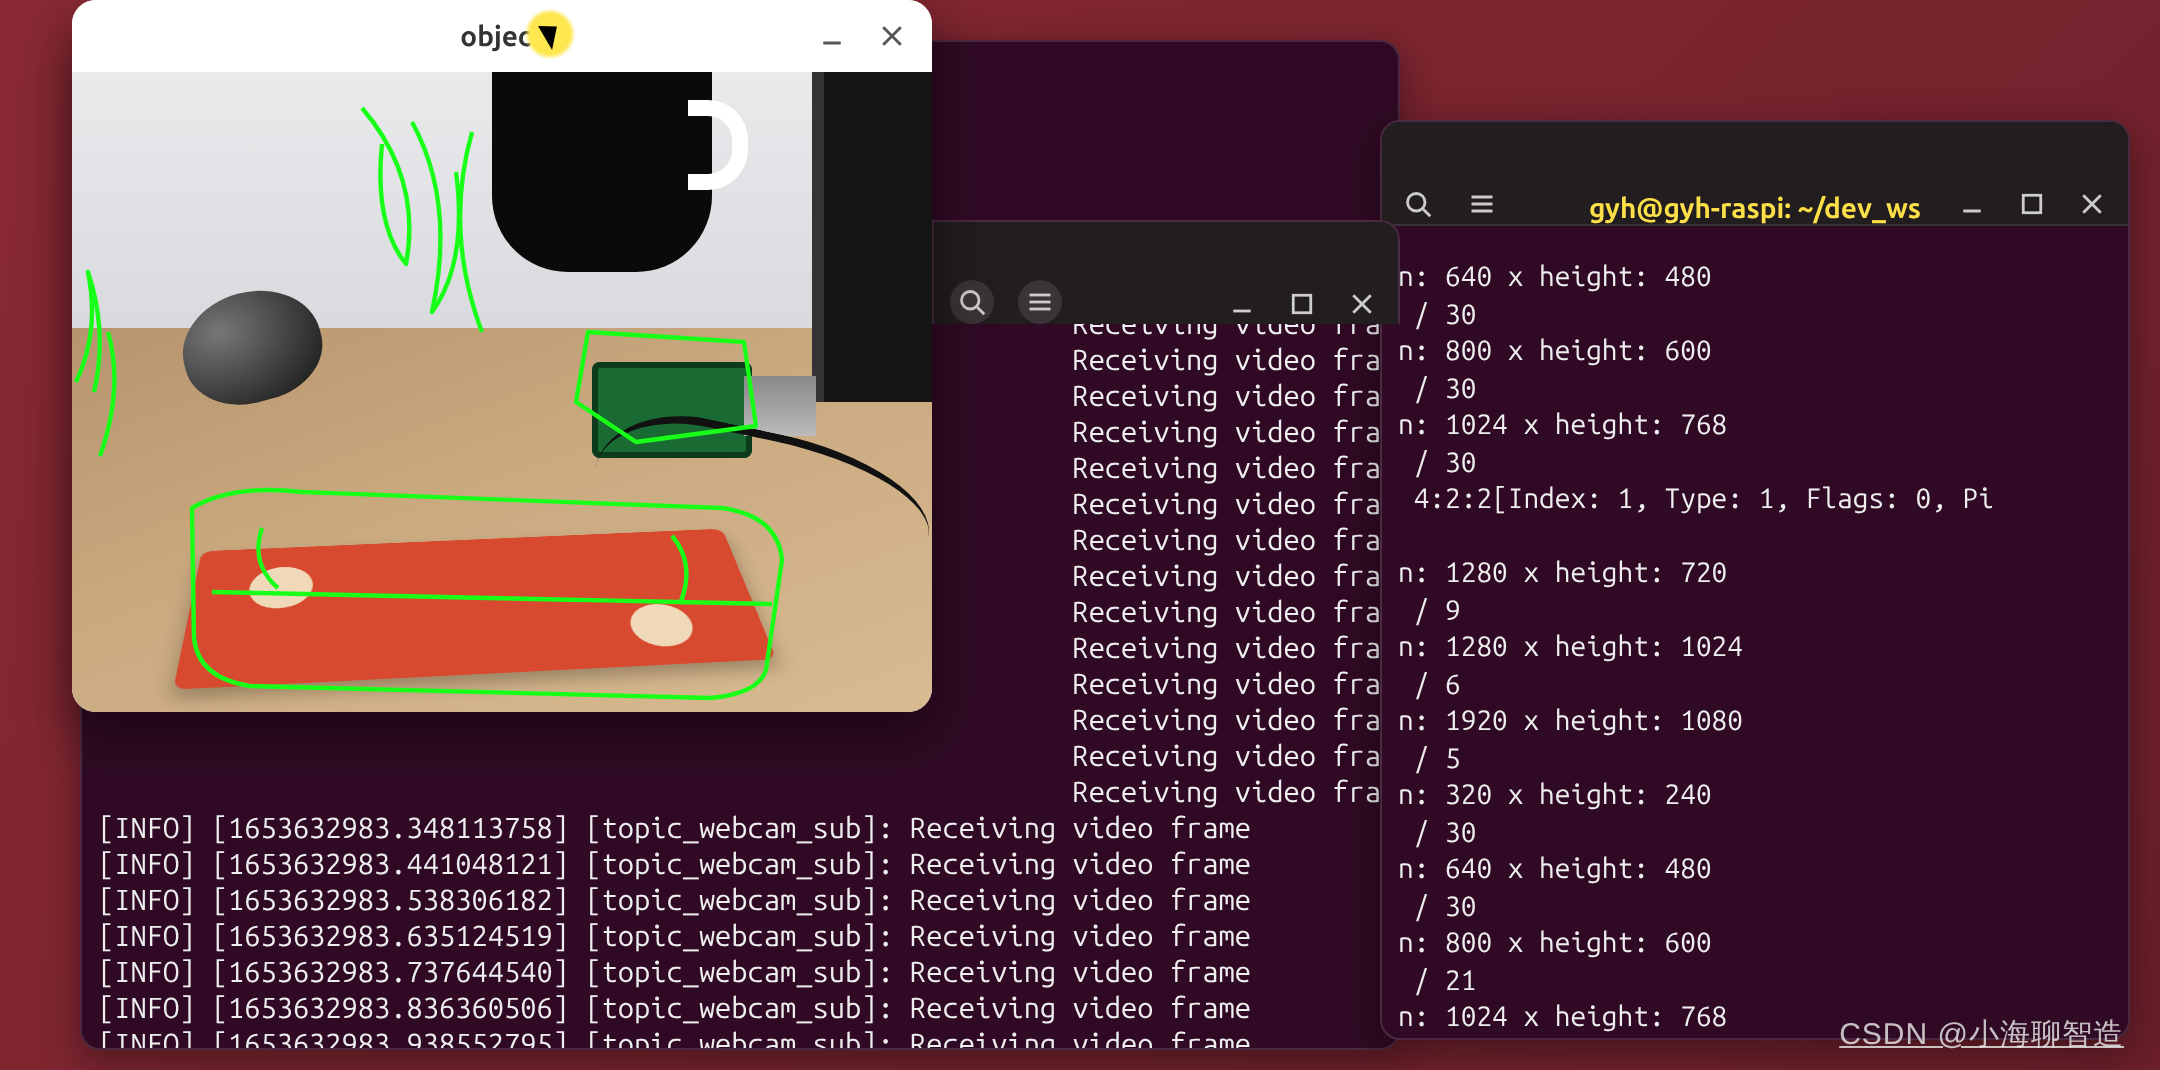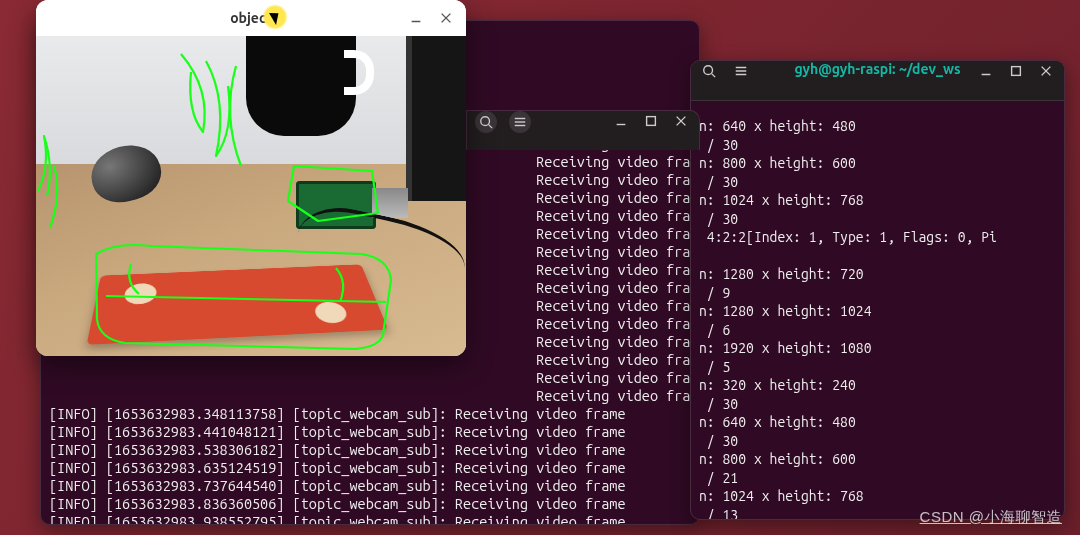--- a/index.html
+++ b/index.html
@@ -15,24 +15,24 @@
     background: #300a24;
     border: 1px solid #4a2a40;
     border-radius: 10px;
     box-shadow: 0 6px 20px rgba(0,0,0,.4);
     color: #fff;
     overflow: hidden;
   }
   .term-left { left: 40px; top: 20px; right: auto; width: 660px; height: 505px; }
   .term-right { right: 15px; top: 60px; width: 375px; height: 460px; }
   .titlebar {
-    height: 40px; background: #221d1f;
-    display: flex; align-items: flex-start; justify-content: center;
+    height: 52px; background: #221d1f;
+    display: flex; align-items: flex-end; justify-content: center;
     position: relative; font-family: "Ubuntu", sans-serif;
-    font-size: 14px; color: #14b8a6; font-weight: 600;
+    font-size: 14px; color: #fde047; font-weight: 600;
     border-bottom: 1px solid #3a3338;
   }
   .tb-left-btns { position: absolute; left: 8px; display: flex; gap: 12px; }
   .tb-right-btns { position: absolute; right: 8px; display: flex; gap: 10px; align-items: center; }
   .wbtn {
     width: 20px; height: 20px; display:flex; align-items:center; justify-content:center;
     color:#bbb; border-radius:4px; cursor: pointer;
   }
   .wbtn svg { width:14px; height:14px; stroke:#ccc; fill:none; stroke-width:1.6; }
   .wbtn.circle { width:22px; height:22px; border-radius:50%; background:#3a3338; }

